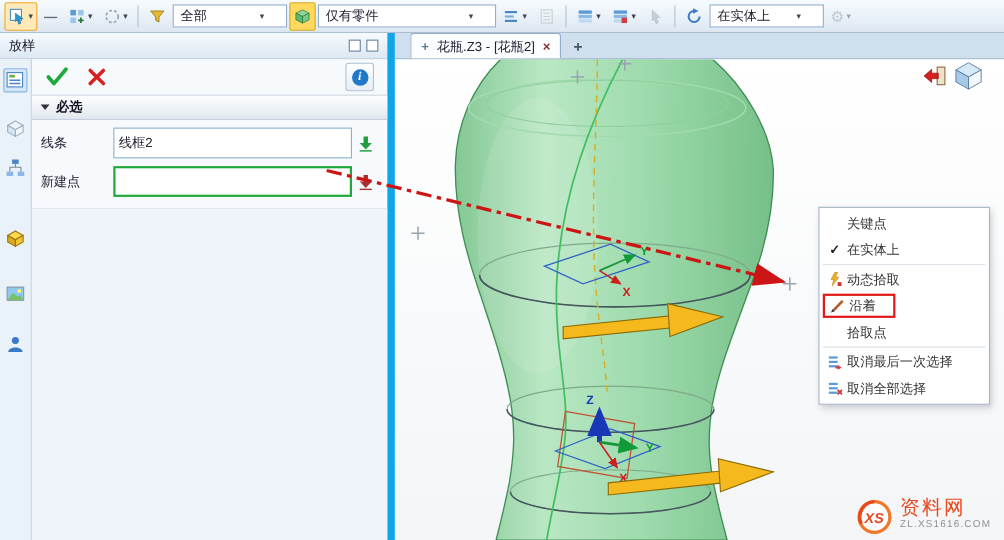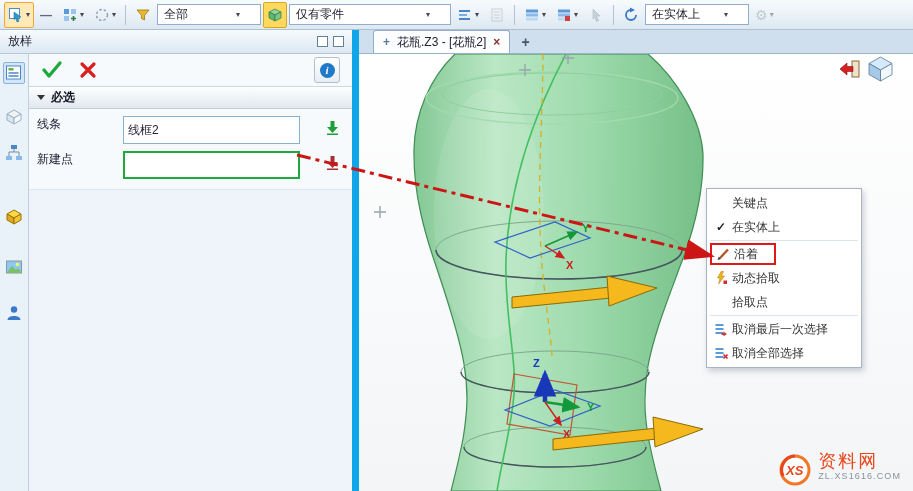--- a/index.html
+++ b/index.html
@@ -39,21 +39,21 @@
             background:linear-gradient(#ffffff,#e6edf5);display:flex;align-items:center;justify-content:center;}
   .info-glyph{width:15px;height:15px;border-radius:50%;background:#1f78c8;color:#fff;font-weight:bold;
               font-style:italic;font-size:11px;display:flex;align-items:center;justify-content:center;
               font-family:"Liberation Serif",serif;}
 
   .section-hdr{height:21px;background:linear-gradient(#fdfefe,#e2e8ef);border-top:1px solid #cdd6e0;
                border-bottom:1px solid #c3cedb;display:flex;align-items:center;gap:6px;padding:0 8px;
                font-weight:bold;color:#112;}
   .tri-down{width:0;height:0;border-left:4px solid transparent;border-right:4px solid transparent;border-top:5px solid #333;}
 
-  .field-row{display:flex;align-items:flex-start;margin:7px 8px 0 8px;gap:20px;}
+  .field-row{display:flex;align-items:center;margin:7px 8px 0 8px;gap:0;}
   .field-label{width:66px;}
   .field-input{flex:1;height:28px;border:1px solid #8ab0cc;background:#fff;padding:0 4px;box-sizing:border-box;
                font:inherit;color:#223;outline:none;}
   .field-input.active{border:2px solid #1fa83c;}
   .arrow-btn{width:24px;height:22px;display:flex;align-items:center;justify-content:center;}
   .panel-rest{flex:1;background:#eef4fa;margin-top:10px;border-top:1px solid #dfe8f1;}
 
   
   .right-col{flex:1;display:flex;flex-direction:column;position:relative;min-width:0;}
   .tabbar{height:24px;background:#cfdfee;border-bottom:1px solid #9ab2c8;display:flex;align-items:flex-end;
@@ -65,21 +65,21 @@
   .newtab{height:22px;display:flex;align-items:center;padding:0 5px;color:#456;font-size:14px;font-weight:bold;}
 
   .viewport{position:relative;flex:1;background:linear-gradient(180deg,#ffffff 0%,#f3f5f7 100%);overflow:hidden;}
   .scene{position:absolute;left:0;top:0;}
 
   .vp-btn{position:absolute;}
   .vp-exit{left:480px;top:5px;}
   .vp-cube{left:508px;top:1px;}
 
   
-  .ctx-menu{position:absolute;left:347px;top:134px;width:156px;background:#fff;border:1px solid #a8b4c2;
+  .ctx-menu{position:absolute;left:385px;top:134px;width:156px;background:#fff;border:1px solid #a8b4c2;
             box-shadow:2px 3px 6px rgba(60,70,90,.25);padding:2px 0;box-sizing:border-box;z-index:10;}
   .mi{height:24px;display:flex;align-items:center;padding:0 6px 0 3px;color:#333;}
   .mi-ico{width:22px;display:flex;justify-content:center;align-items:center;color:#222;font-weight:bold;}
   .mi-sep{height:1px;background:#dde3ea;margin:1px 3px;}
   .hl-wrap{display:flex;align-items:center;border:2px solid #e01818;height:22px;box-sizing:border-box;padding-right:16px;}
 
   
   .watermark{position:absolute;right:12px;bottom:3px;display:flex;align-items:flex-start;gap:5px;z-index:5;}
   .wm-text{display:flex;flex-direction:column;line-height:1;}
   .wm-site{font-size:18px;font-weight:normal;color:#e8481c;letter-spacing:2px;}
@@ -400,38 +400,38 @@
           <div class="mi">
             <span class="mi-ico"></span>
             <span>关键点</span>
           </div>
           <div class="mi">
             <span class="mi-ico">✓</span>
             <span>在实体上</span>
           </div>
           <div class="mi-sep"></div>
           <div class="mi">
+            <span class="mi-ico">
+              <svg width="14" height="14">
+                  <polygon points="7,0.5 3.5,7 6,7 4.5,13 10.5,5 7.5,5 9.5,0.5" fill="#f0b020" stroke="#b07808" stroke-width="0.5"></polygon>
+                  <rect x="9.5" y="9.5" width="3.5" height="3.5" fill="#d03030"></rect>
+                </svg>
+            </span>
+            <span>动态拾取</span>
+          </div>
+          <div class="mi">
             <span class="hl-wrap">
               <span class="mi-ico">
                 <svg width="14" height="14">
                     <line x1="4" y1="11" x2="12" y2="2.5" stroke="#b05a28" stroke-width="2.4"></line>
                     <polygon points="1.5,13 5,12 2.8,9.8" fill="#333"></polygon>
                   </svg>
               </span>
               <span>沿着</span>
             </span>
-          </div>
-          <div class="mi">
-            <span class="mi-ico">
-              <svg width="14" height="14">
-                  <polygon points="7,0.5 3.5,7 6,7 4.5,13 10.5,5 7.5,5 9.5,0.5" fill="#f0b020" stroke="#b07808" stroke-width="0.5"></polygon>
-                  <rect x="9.5" y="9.5" width="3.5" height="3.5" fill="#d03030"></rect>
-                </svg>
-            </span>
-            <span>动态拾取</span>
           </div>
           <div class="mi">
             <span class="mi-ico"></span>
             <span>拾取点</span>
           </div>
           <div class="mi-sep"></div>
           <div class="mi">
             <span class="mi-ico">
               <svg width="14" height="14">
                   <rect x="1.5" y="2" width="8" height="2" fill="#5a9ad8"></rect>

